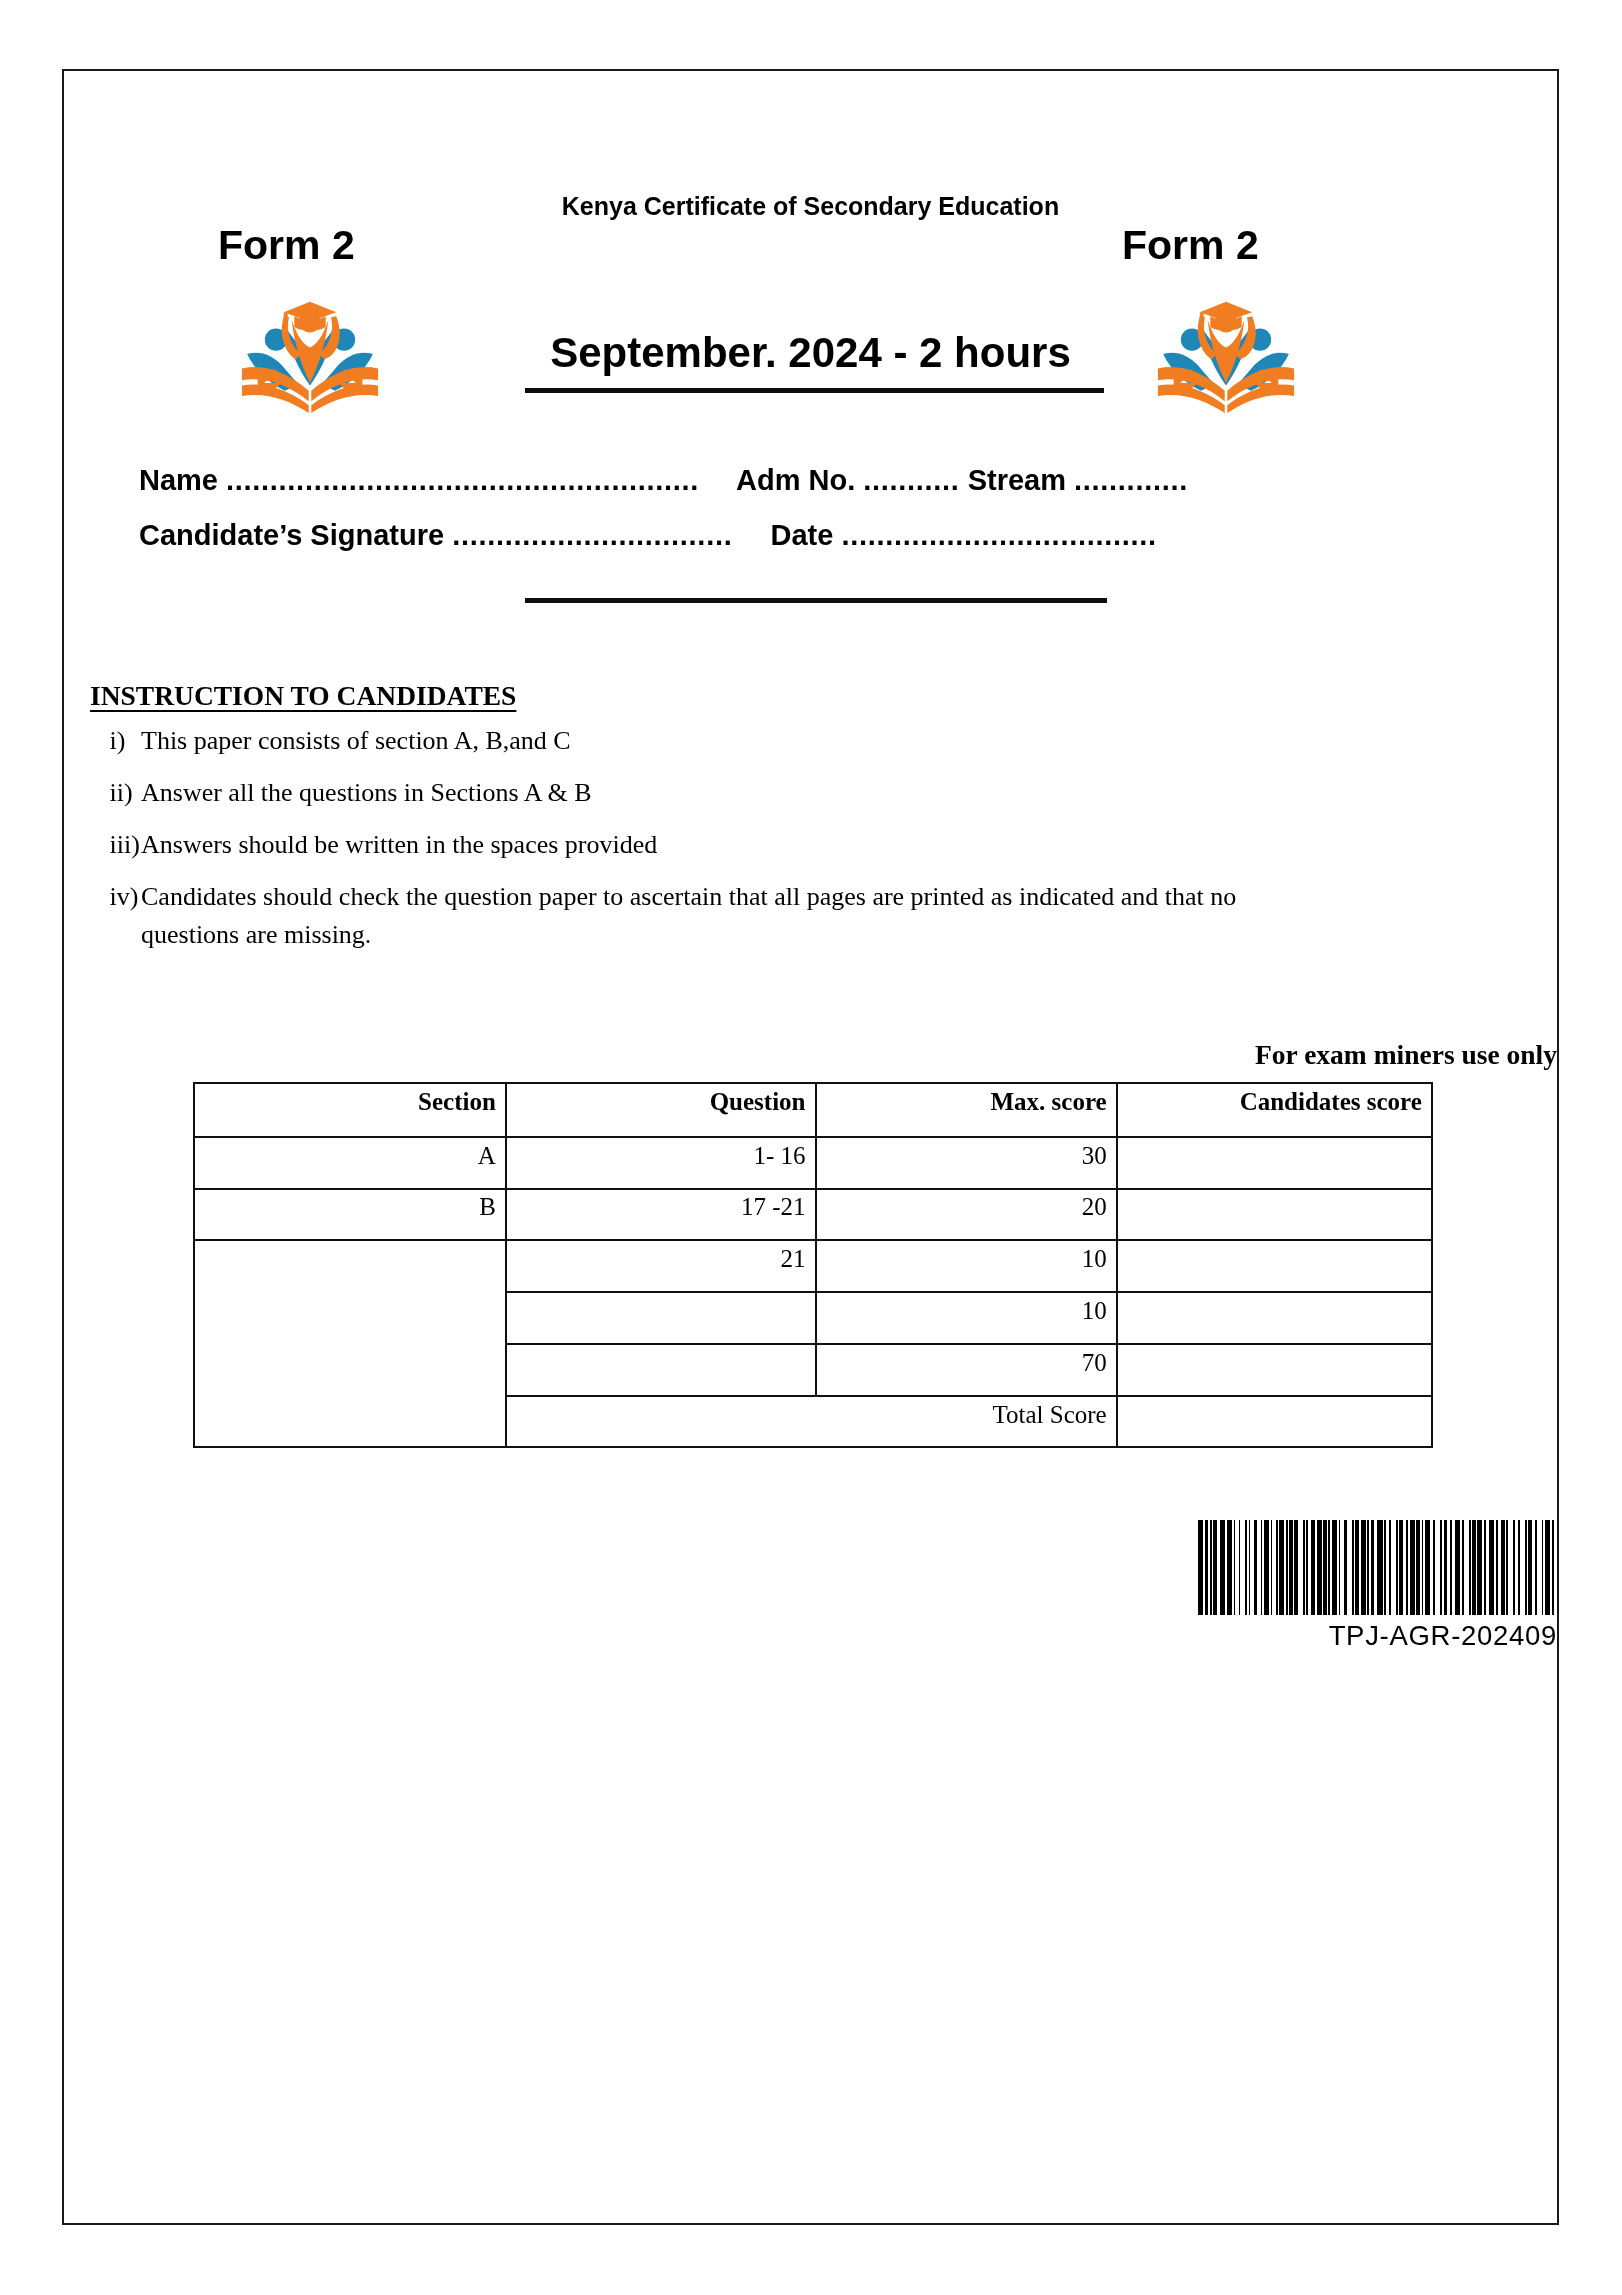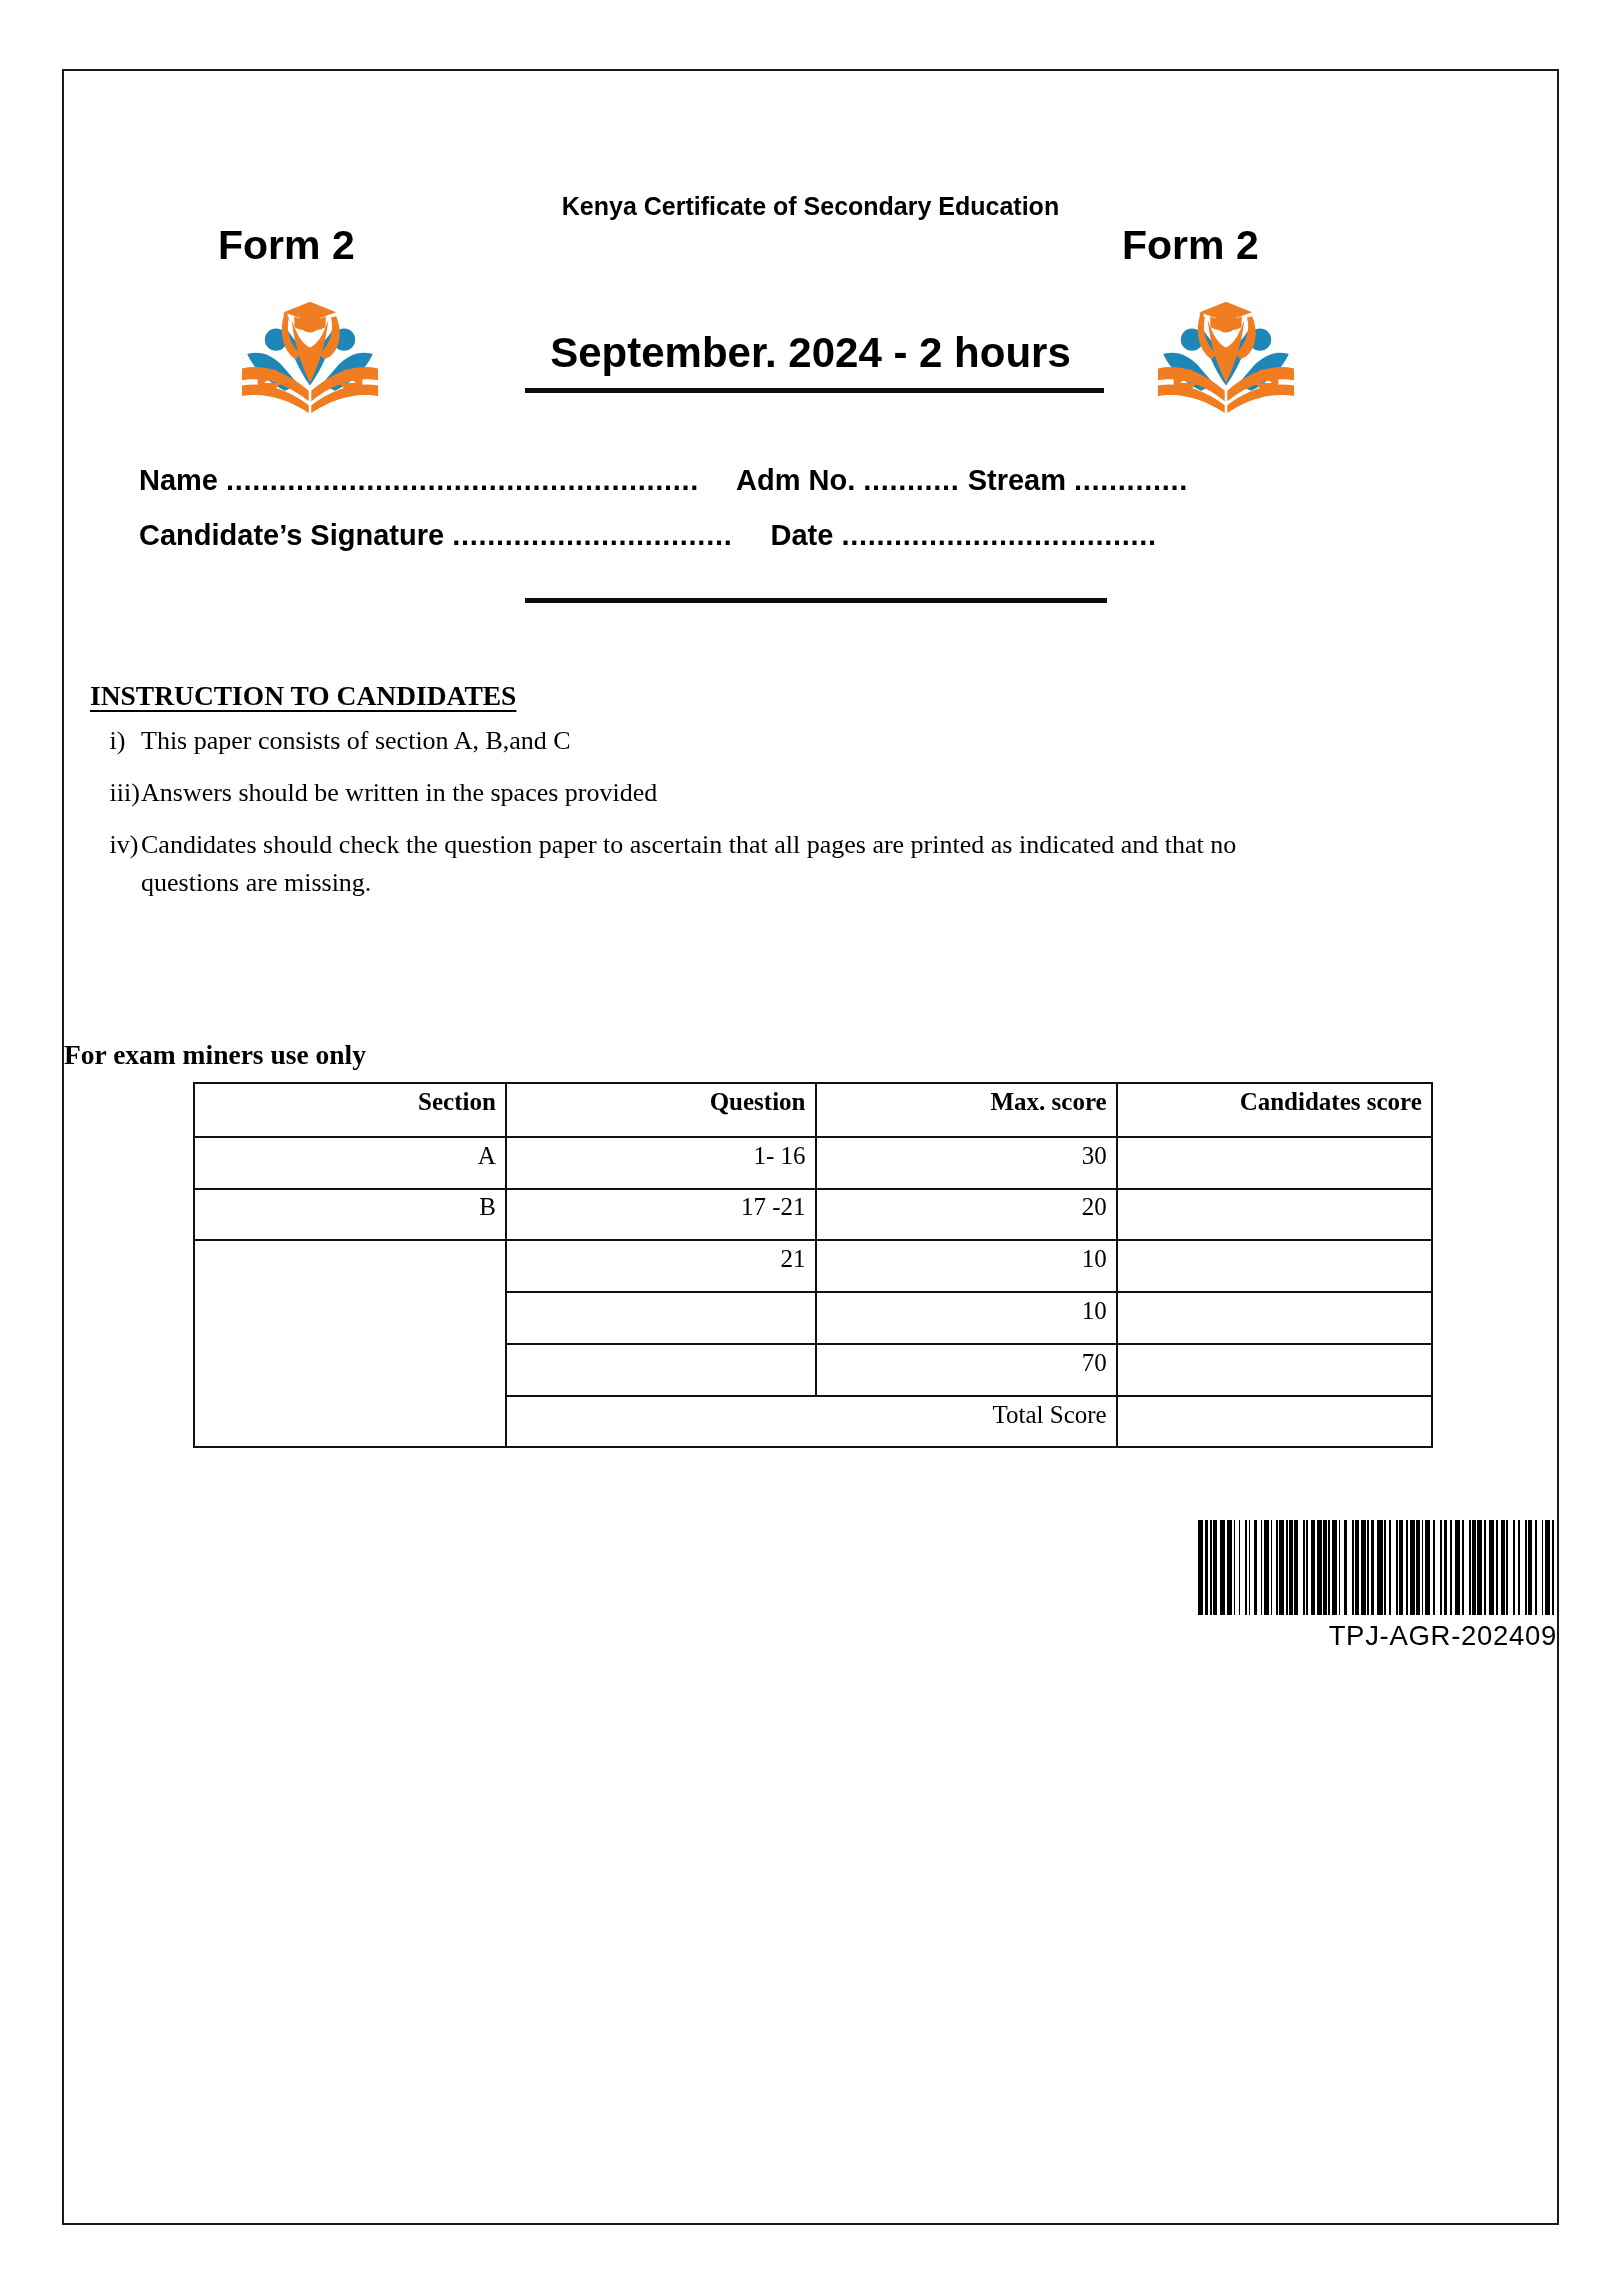--- a/index.html
+++ b/index.html
@@ -165,21 +165,21 @@
     box-sizing: border-box;
   }
   .instr-text { flex: 1 1 auto; }
 
   
   #table-caption {
     position: absolute;
     left: 0;
     top: 968px;
     width: 100%;
-    text-align: left;
+    text-align: right;
     font-weight: bold;
     font-size: 27.5px;
   }
 
   #score-table {
     position: absolute;
     left: 129px;
     top: 1011px;
     width: 1240px;
     border-collapse: collapse;
@@ -325,20 +325,24 @@
   </div>
 
   <div id="instructions-heading">INSTRUCTION TO CANDIDATES</div>
 
   <div id="instructions-list">
     <div class="instr-item">
       <span class="instr-num">i)</span>
       <span class="instr-text">This paper consists of section A, B,and C</span>
     </div>
     <div class="instr-item">
+      <span class="instr-num">ii)</span>
+      <span class="instr-text">Answer all  the questions in Sections A  &amp; B</span>
+    </div>
+    <div class="instr-item">
       <span class="instr-num">iii)</span>
       <span class="instr-text">Answers should be written in the spaces provided</span>
     </div>
     <div class="instr-item">
       <span class="instr-num">iv)</span>
       <span class="instr-text">Candidates should check the question paper to ascertain that all pages  are printed as indicated and that no questions are missing.</span>
     </div>
   </div>
 
   <div id="table-caption">For exam miners use only</div>

